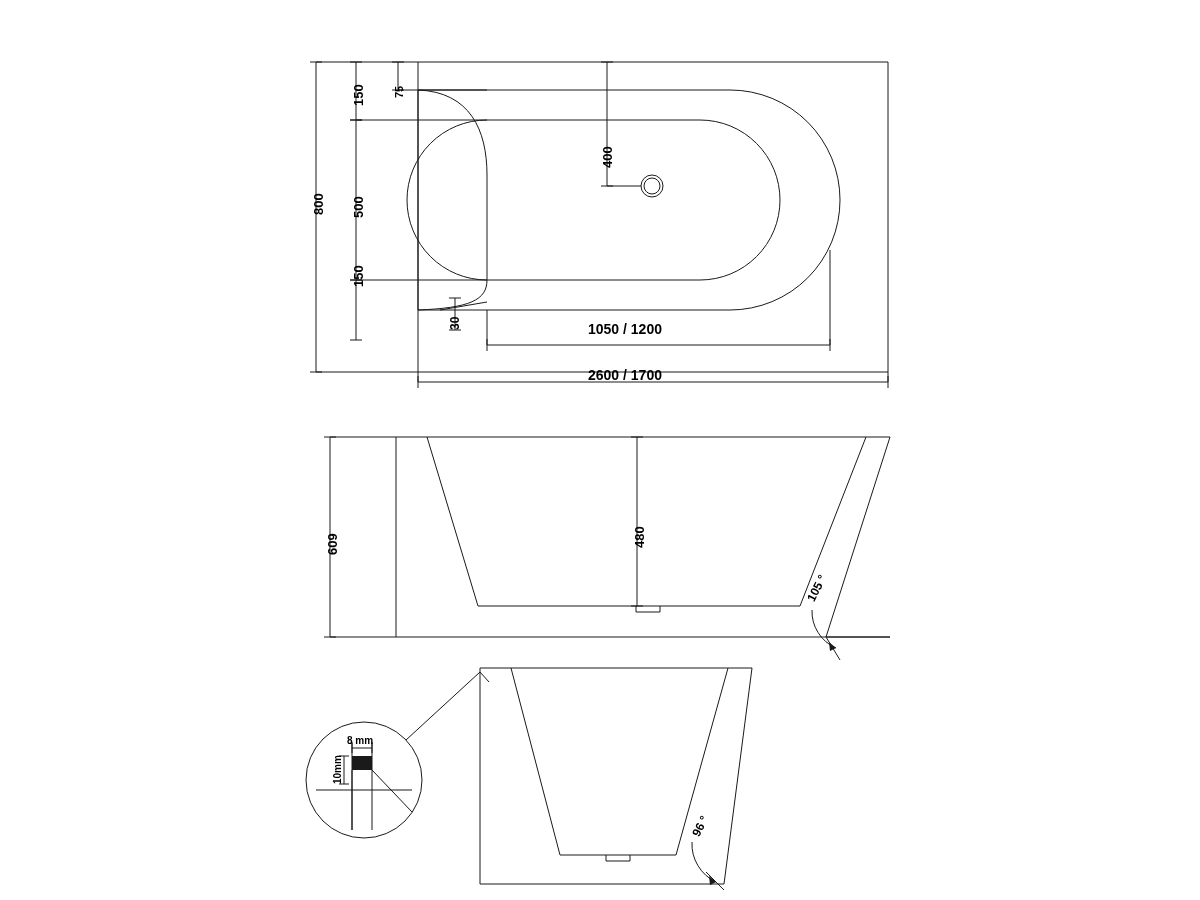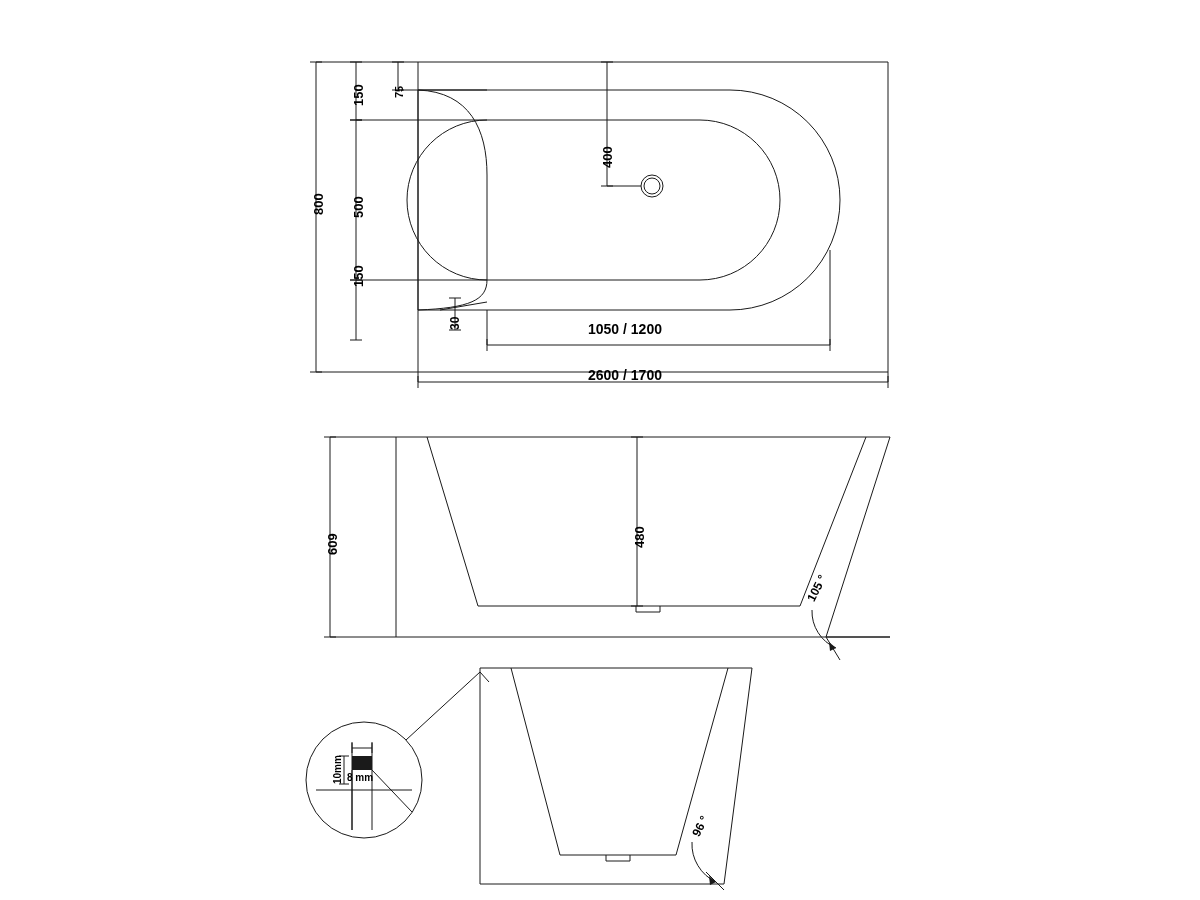--- a/index.html
+++ b/index.html
@@ -246,16 +246,16 @@
   <div class="lbl s12 rot" style="left:449px; top:330px;">30</div>
   <div class="lbl s13 rot" style="left:601px; top:168px;">400</div>
   <div class="lbl s14" style="left:588px; top:322px;">1050 / 1200</div>
   <div class="lbl s14" style="left:588px; top:368px;">2600 / 1700</div>
 
   <div class="lbl s13 rot" style="left:326px; top:555px;">609</div>
   <div class="lbl s13 rot" style="left:633px; top:548px;">480</div>
   <div class="lbl s12" style="left:805px; top:598px; transform: rotate(-63deg); transform-origin: left top;">105 °</div>
 
   <div class="lbl s12" style="left:690px; top:833px; transform: rotate(-63deg); transform-origin: left top;">96 °</div>
-  <div class="lbl s10" style="left:347px; top:736px;margin-top:37px;">8 mm</div>
+  <div class="lbl s10" style="left:347px; top:736px;">8 mm</div>
   <div class="lbl s10 rot" style="left:333px; top:784px;">10mm</div>
 
 </div>
 
 </body></html>

